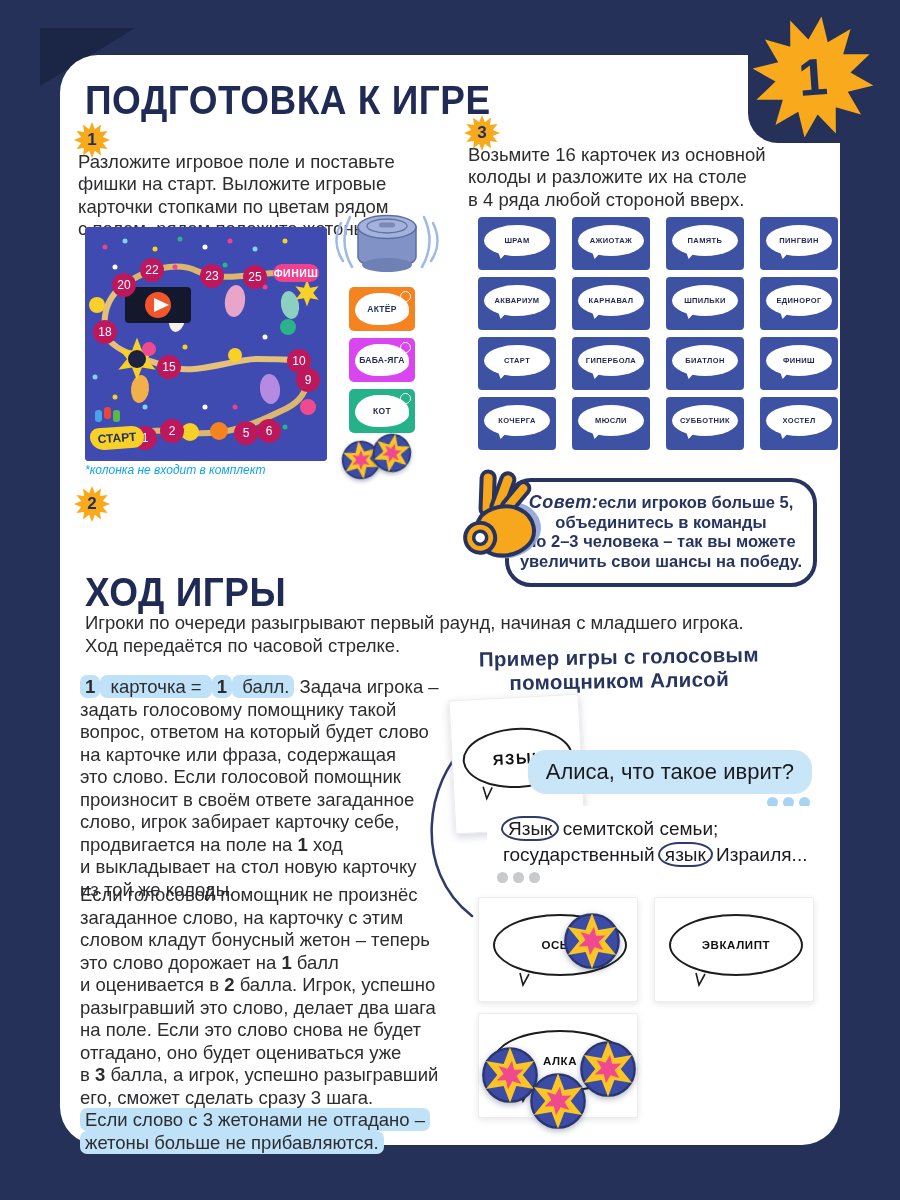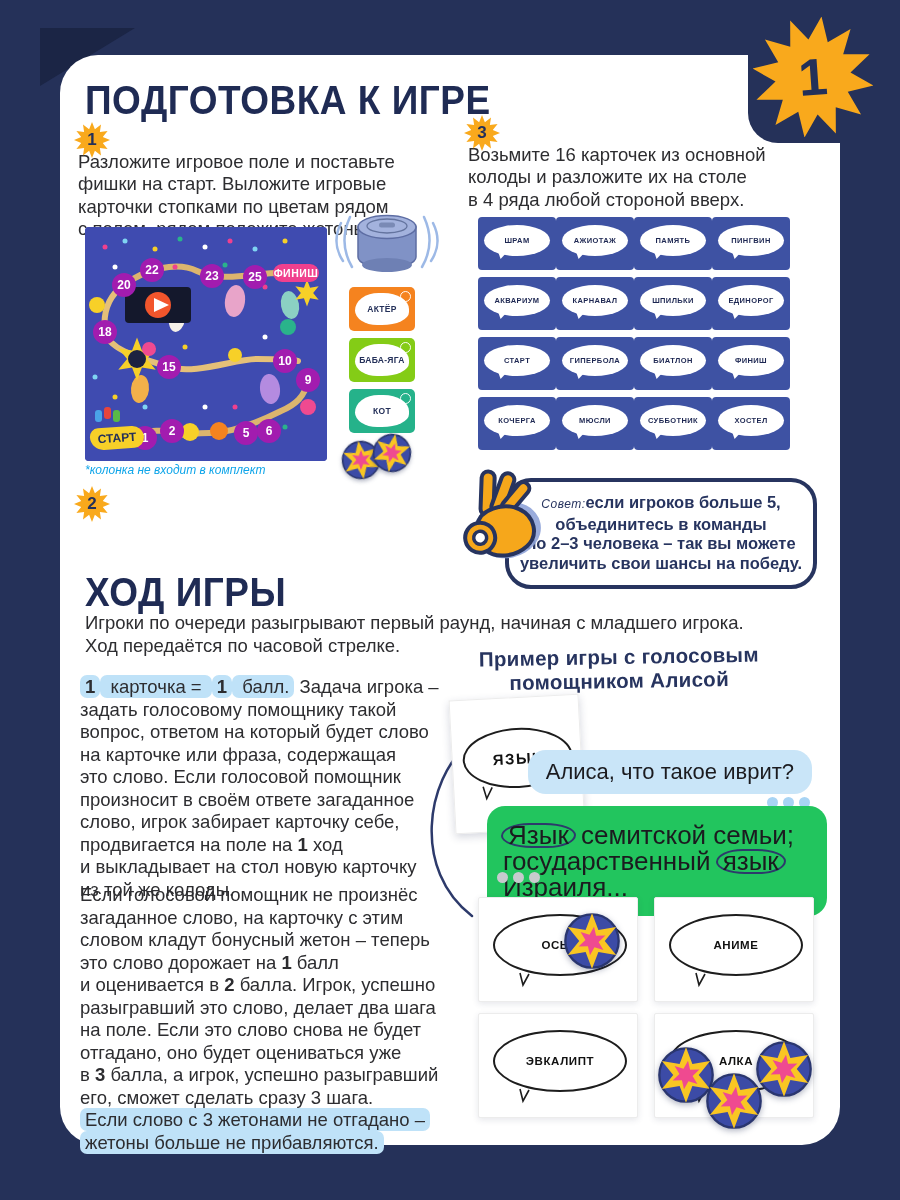--- a/index.html
+++ b/index.html
@@ -14,50 +14,50 @@
   h1.section{position:absolute;margin:0;font-size:37px;font-weight:800;color:#1f2b54;letter-spacing:.5px;transform:scaleY(1.08);transform-origin:left top}
   .body-text{font-size:18.5px;line-height:22.5px;color:#2d2d30}
   .pre{white-space:pre-line}
   .step{position:absolute;margin:0;text-indent:46px}
   .starnum{position:absolute;left:-4px;top:-6px;width:36px;height:36px;text-indent:0}
   .starnum .star12{width:36px;height:36px}
   .starnum b{position:absolute;inset:0;display:flex;align-items:center;justify-content:center;font-size:17px;color:#233059}
   .hl{background:#bfe2f8;border-radius:7px;padding:1px 5px;-webkit-box-decoration-break:clone;box-decoration-break:clone}
   .board{position:absolute;left:85px;top:227px;width:242px;height:234px;border-radius:4px;overflow:hidden;background:#3f4bb0}
   .board svg{position:absolute;inset:0}
-  .bnode{position:absolute;width:24px;height:24px;border-radius:50%;background:#a21caf;color:#fff;font-weight:700;font-size:12px;display:flex;align-items:center;justify-content:center}
+  .bnode{position:absolute;width:24px;height:24px;border-radius:50%;background:#be185d;color:#fff;font-weight:400;font-size:12px;display:flex;align-items:center;justify-content:center}
   .finish{position:absolute;left:188px;top:37px;width:46px;height:18px;background:#f0408e;color:#fff;font-weight:700;font-size:10.5px;letter-spacing:.5px;border-radius:9px;display:flex;align-items:center;justify-content:center}
   .start{position:absolute;left:5px;top:200px;width:54px;height:22px;background:#f7d028;color:#243059;font-weight:800;font-size:12px;border-radius:10px 14px 12px 16px;transform:rotate(-4deg);display:flex;align-items:center;justify-content:center}
   .caption{position:absolute;left:85px;top:463px;margin:0;font-style:italic;color:#0ea5e9;font-size:12px}
   .speaker{position:absolute;left:331px;top:203px;width:112px;height:78px}
   .mini{position:absolute;left:349px;width:66px;height:44px;border-radius:5px}
   .mini .cloud{position:absolute;left:6px;top:6px;right:6px;bottom:6px;background:#fff;border-radius:48% 52% 55% 45%/60% 55% 45% 50%}
   .mini .mlabel{position:absolute;inset:0;display:flex;align-items:center;justify-content:center;font-size:8.5px;font-weight:700;color:#243059;letter-spacing:.3px}
   .mini .cicon{position:absolute;right:4px;top:4px;width:9px;height:9px;border:1.5px solid rgba(255,255,255,.95);border-radius:50%}
   .pair-token{position:absolute;width:40px;height:40px;filter:drop-shadow(0 2px 2px rgba(30,40,80,.35))}
-  .word-grid{position:absolute;left:478px;top:217px;width:338px;display:grid;grid-template-columns:repeat(4,78px);grid-auto-rows:53px;gap:7px 0}
+  .word-grid{position:absolute;left:478px;top:217px;width:338px;display:grid;grid-template-columns:repeat(4,78px);grid-auto-rows:53px;gap:7px 16px}
   .bcard{background:#3e52a3;border-radius:4px;position:relative}
   .bcard .bubble{position:absolute;left:6px;top:8px;width:66px;height:31px;background:#fff;border-radius:50%;display:flex;align-items:center;justify-content:center}
   .bcard .btxt{font-size:7.5px;font-weight:700;color:#1d2752;letter-spacing:.4px}
   .bcard .wtail{position:absolute;left:22%;bottom:5px;width:0;height:0;border:6px solid transparent;border-top:10px solid #fff;transform:rotate(12deg)}
   .tipbox{position:absolute;left:505px;top:478px;width:312px;box-sizing:border-box;padding:11px 8px 12px;background:#fff;border:4px solid #27345f;border-radius:26px;text-align:center;color:#27345f;font-size:16.5px;line-height:19.5px;font-weight:600}
-  .tip-label{font-weight:400;font-size:12px;font-style:italic;letter-spacing:.5px;margin-right:0}
+  .tip-label{font-weight:700;font-size:18px;font-style:italic;letter-spacing:.5px;margin-right:0}
   .okhand{position:absolute;left:446px;top:466px;width:100px;height:100px}
   .hand-title{position:absolute;left:473px;top:645px;width:292px;margin:0;text-align:center;font-weight:800;font-size:20.5px;line-height:24px;color:#27345f;letter-spacing:.3px;transform:rotate(-1deg)}
   .langcard{position:absolute;left:452px;top:697px;width:128px;height:132px;background:#fff;border:1px solid #ececec;box-shadow:0 3px 9px rgba(40,50,90,.2);transform:rotate(-3deg)}
   .lbubble{position:absolute;left:10px;top:30px;width:106px;height:56px;border:2px solid #1d1d1d;border-radius:50%;display:flex;align-items:center;justify-content:center;font-weight:700;font-size:15px;letter-spacing:1.5px;color:#111}
   .tailsvg{position:absolute}
   .arrows{position:absolute;left:420px;top:720px;width:200px;height:210px;pointer-events:none}
   .chat-user{position:absolute;left:520px;top:750px;width:292px;text-align:right}
   .chat-user .cbub{display:inline-block;background:#c9e5f8;border-radius:18px;padding:9px 18px;font-size:22px;color:#1b1b1f}
   .dots{position:absolute;display:flex;gap:5px}
   .dots i{width:11px;height:11px;border-radius:50%;display:block}
   .dots-user{right:2px;top:47px}.dots-user i{background:#a8d4f4}
   .chat-reply{position:absolute;left:487px;top:806px;width:340px}
-  .chat-reply .cbub{display:inline-block;background:#22c55e;border-radius:18px;padding:16px 16px;font-size:26px;line-height:26px;color:#1b1b1f}
+  .chat-reply .cbub{display:inline-block;background:#ffffff;border-radius:18px;padding:10px 16px;font-size:19px;line-height:26px;color:#1b1b1f}
   .dots-reply{left:10px;top:66px}.dots-reply i{background:#c7cbce}
   .circled{display:inline-block;padding:0 5px;margin:0 -2px;border:2.5px solid #2d3a6b;border-radius:55% 60% 55% 60%/75% 70% 75% 70%;line-height:21px}
   .result-grid{position:absolute;left:478px;top:897px;width:336px;display:grid;grid-template-columns:repeat(2,160px);grid-auto-rows:105px;gap:11px 16px}
   .rcard{background:#fff;border:1px solid #ececec;border-radius:2px;box-shadow:0 2px 6px rgba(50,60,90,.12);position:relative}
   .rbubble{position:absolute;left:14px;top:16px;width:130px;height:58px;border:2px solid #1d1d1d;border-radius:50%;display:flex;align-items:center;justify-content:center}
   .rtxt{font-size:11.5px;font-weight:700;letter-spacing:.6px;color:#111}
   .token{position:absolute;width:58px;height:58px;filter:drop-shadow(0 2px 3px rgba(30,40,80,.35))}
 </style>
 </head>
 <body>
@@ -140,21 +140,21 @@
         <circle cx="180" cy="110" r="2.5"></circle>
       </g>
   </svg>
   <div id="board-nodes" style="position:absolute;inset:0">
       <span class="bnode" style="left: 27px; top: 46px;">20</span>
       <span class="bnode" style="left: 55px; top: 31px;">22</span>
       <span class="bnode" style="left: 115px; top: 37px;">23</span>
       <span class="bnode" style="left: 158px; top: 38px;">25</span>
       <span class="bnode" style="left: 8px; top: 93px; text-align: center;">18</span>
       <span class="bnode" style="left: 72px; top: 128px;">15</span>
-      <span class="bnode" style="left: 188px; top: 122px;">10</span>
+      <span class="bnode" style="left: 202px; top: 122px;">10</span>
       <span class="bnode" style="left: 211px; top: 141px;">9</span>
       <span class="bnode" style="left: 48px; top: 199px;">1</span>
       <span class="bnode" style="left: 75px; top: 192px;">2</span>
       <span class="bnode" style="left: 149px; top: 194px;">5</span>
       <span class="bnode" style="left: 172px; top: 192px;">6</span>
     </div>
   <span class="finish">ФИНИШ</span>
   <span class="start">СТАРТ</span>
 </div>
 
@@ -392,28 +392,20 @@
         <span class="rtxt">ОСЬМ</span>
         <svg class="tailsvg" style="left:22px;bottom:-14px" width="16" height="16" viewBox="0 0 16 16">
           <path d="M3,1 L6,13 L12,2" fill="#fff" stroke="#1d1d1d" stroke-width="1.6"></path>
         </svg>
       </span>
       <span class="token" style="left: 84px; top: 14px;"><svg viewBox="0 0 100 100" width="100%" height="100%">
           <circle cx="50" cy="50" r="46" fill="#3c4ba6" stroke="#2a366f" stroke-width="4"></circle>
           <polygon points="50,2 61,30.9 91.6,26 72,50 91.6,74 61,69.1 50,98 39,69.1 8.4,74 28,50 8.4,26 39,30.9" fill="#f9c623"></polygon>
           <polygon points="50,2 61,30.9 91.6,26 72,50 91.6,74 61,69.1 50,98 39,69.1 8.4,74 28,50 8.4,26 39,30.9" transform="translate(50,50) scale(0.52) rotate(8) translate(-50,-50)" fill="#ef4a90"></polygon>
         </svg></span>
-    </div>
-    <div class="rcard">
-      <span class="rbubble">
-        <span class="rtxt">АНИМЕ</span>
-        <svg class="tailsvg" style="left:22px;bottom:-14px" width="16" height="16" viewBox="0 0 16 16">
-          <path d="M3,1 L6,13 L12,2" fill="#fff" stroke="#1d1d1d" stroke-width="1.6"></path>
-        </svg>
-      </span>
     </div>
     <div class="rcard">
       <span class="rbubble">
         <span class="rtxt">ЭВКАЛИПТ</span>
         <svg class="tailsvg" style="left:22px;bottom:-14px" width="16" height="16" viewBox="0 0 16 16">
           <path d="M3,1 L6,13 L12,2" fill="#fff" stroke="#1d1d1d" stroke-width="1.6"></path>
         </svg>
       </span>
     </div>
     <div class="rcard">
@@ -439,21 +431,21 @@
           <polygon points="50,2 61,30.9 91.6,26 72,50 91.6,74 61,69.1 50,98 39,69.1 8.4,74 28,50 8.4,26 39,30.9" transform="translate(50,50) scale(0.52) rotate(8) translate(-50,-50)" fill="#ef4a90"></polygon>
         </svg></span>
     </div>
   </div>
 
 <div class="mini" style="background: rgb(245, 131, 31); top: 287px;">
     <span class="cloud"></span>
     <span class="mlabel">АКТЁР</span>
     <span class="cicon"></span>
   </div>
-<div class="mini" style="background: #84cc16; top: 338px;">
+<div class="mini" style="background: #d946ef; top: 338px;">
     <span class="cloud"></span>
     <span class="mlabel">БАБА-ЯГА</span>
     <span class="cicon"></span>
   </div>
 <div class="mini" style="background: rgb(37, 178, 138); top: 389px;">
     <span class="cloud"></span>
     <span class="mlabel">КОТ</span>
     <span class="cicon"></span>
   </div>
 

